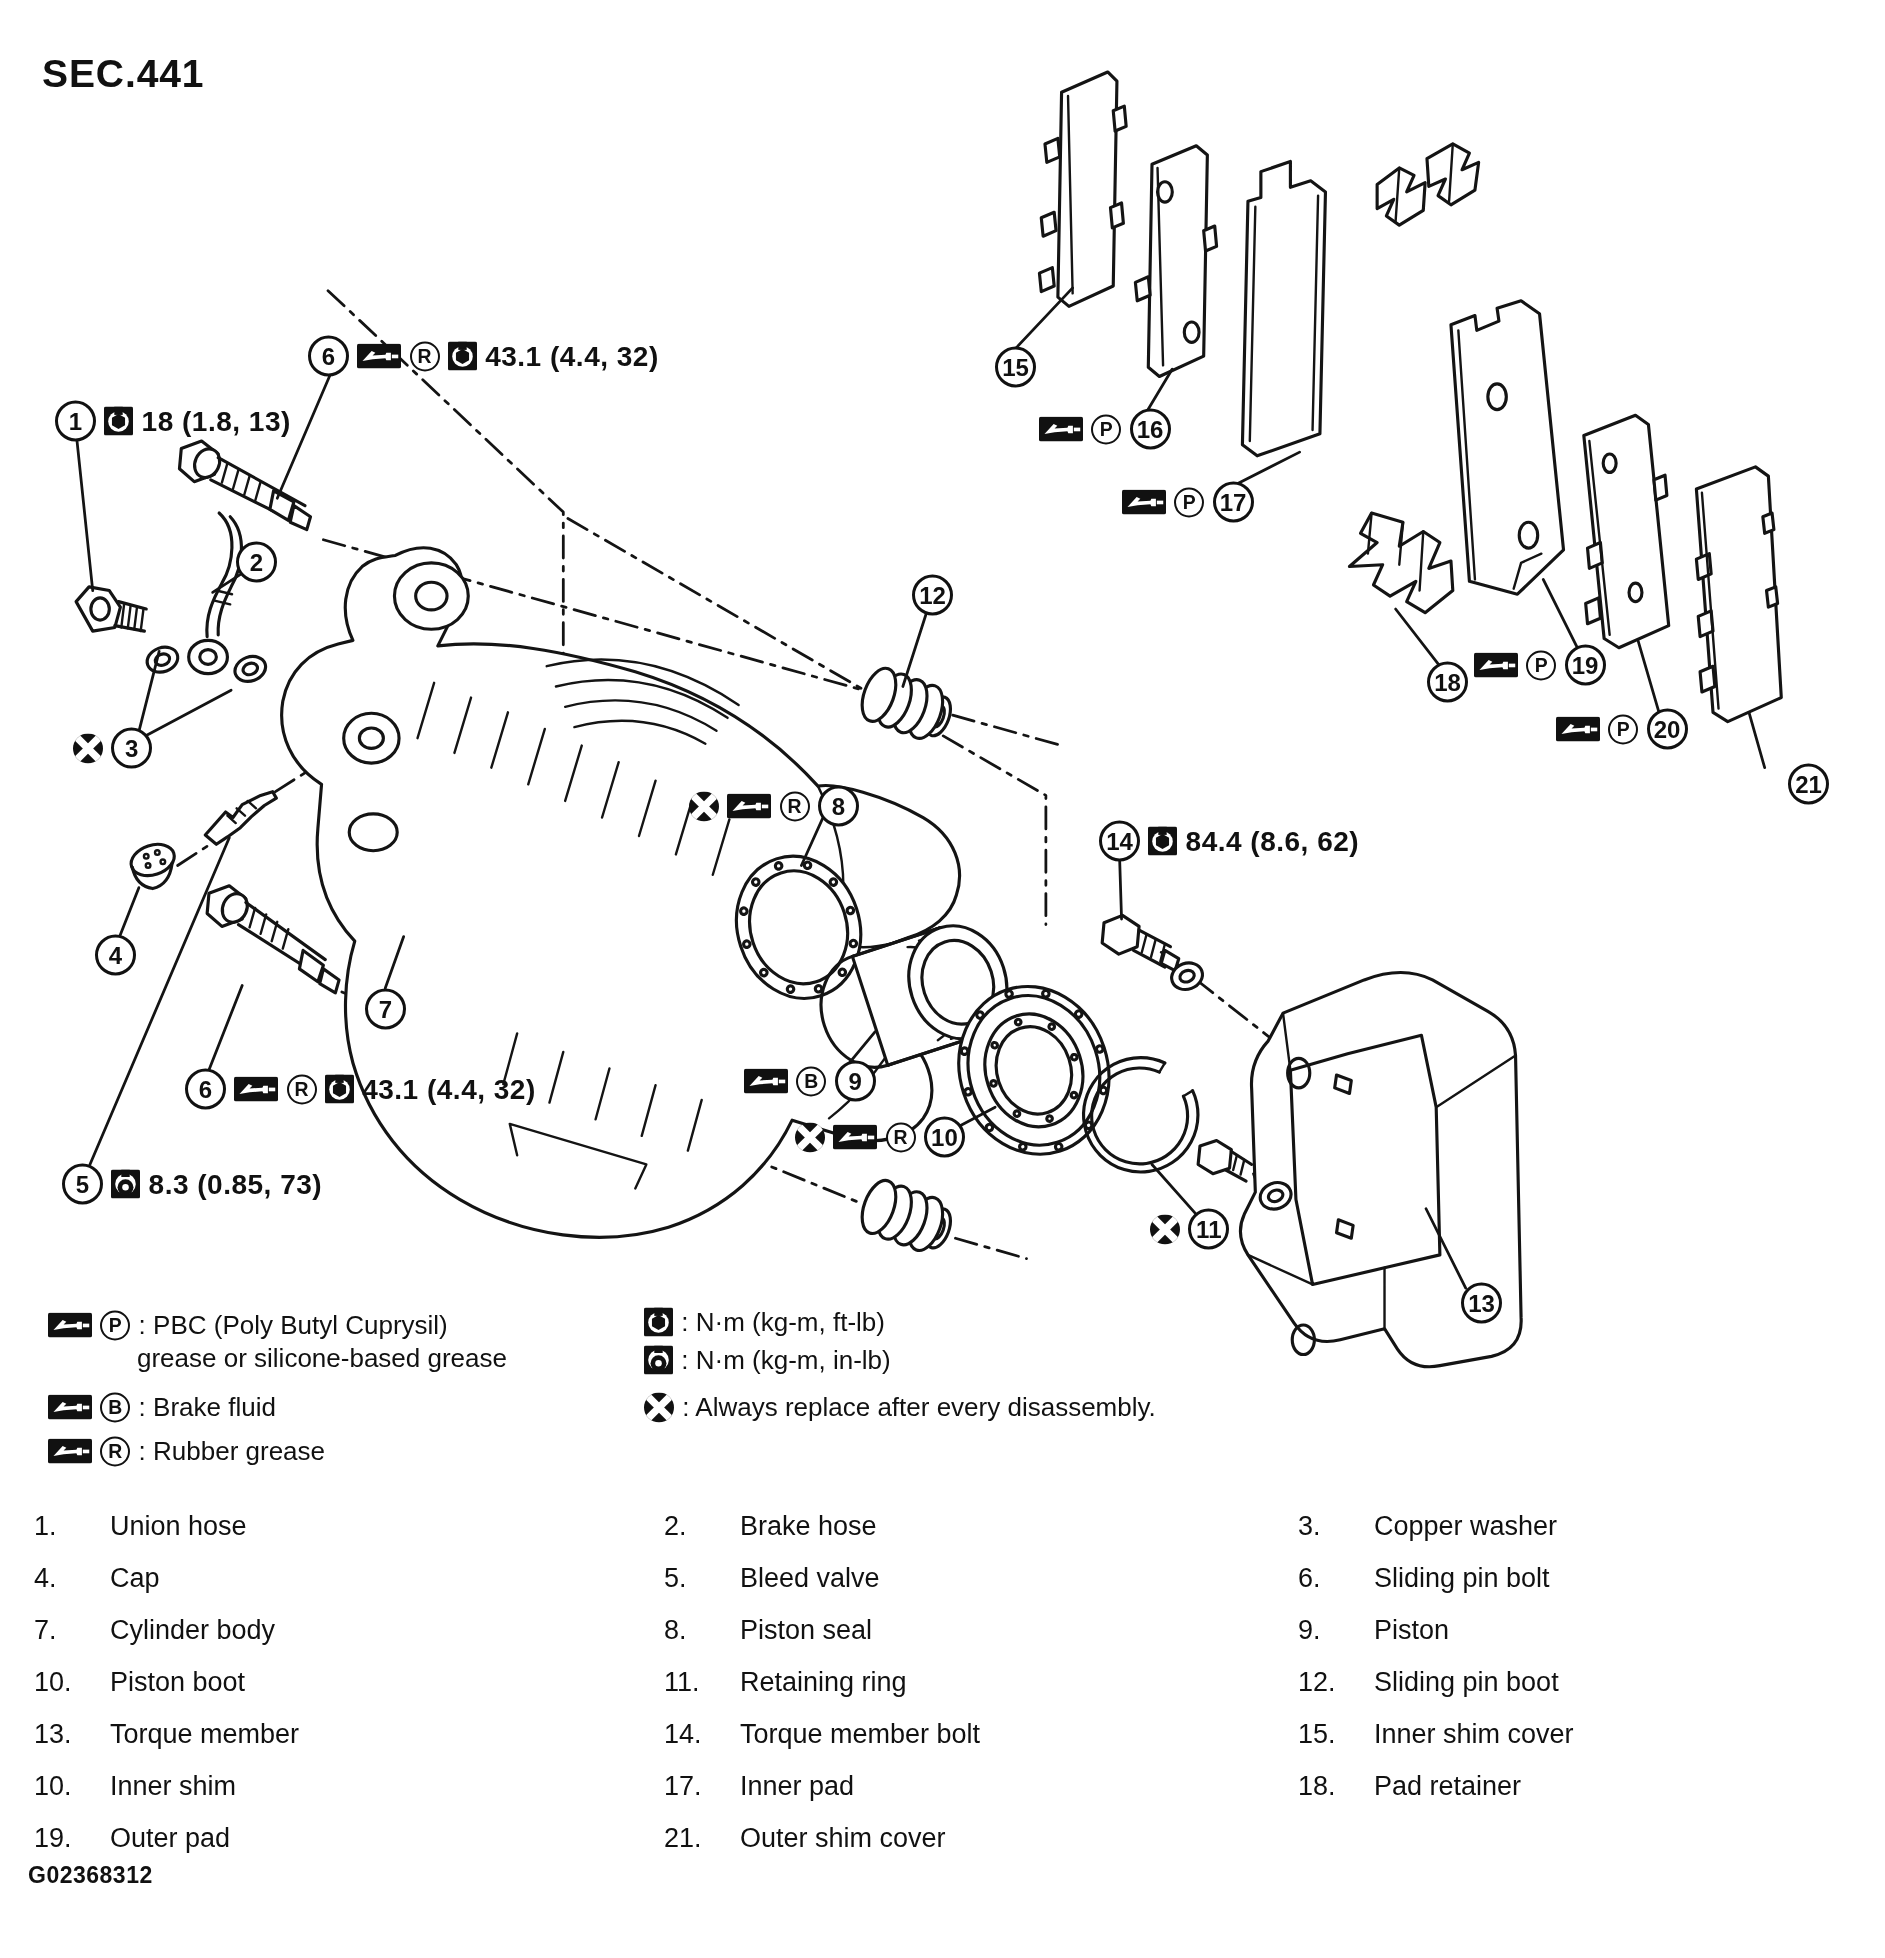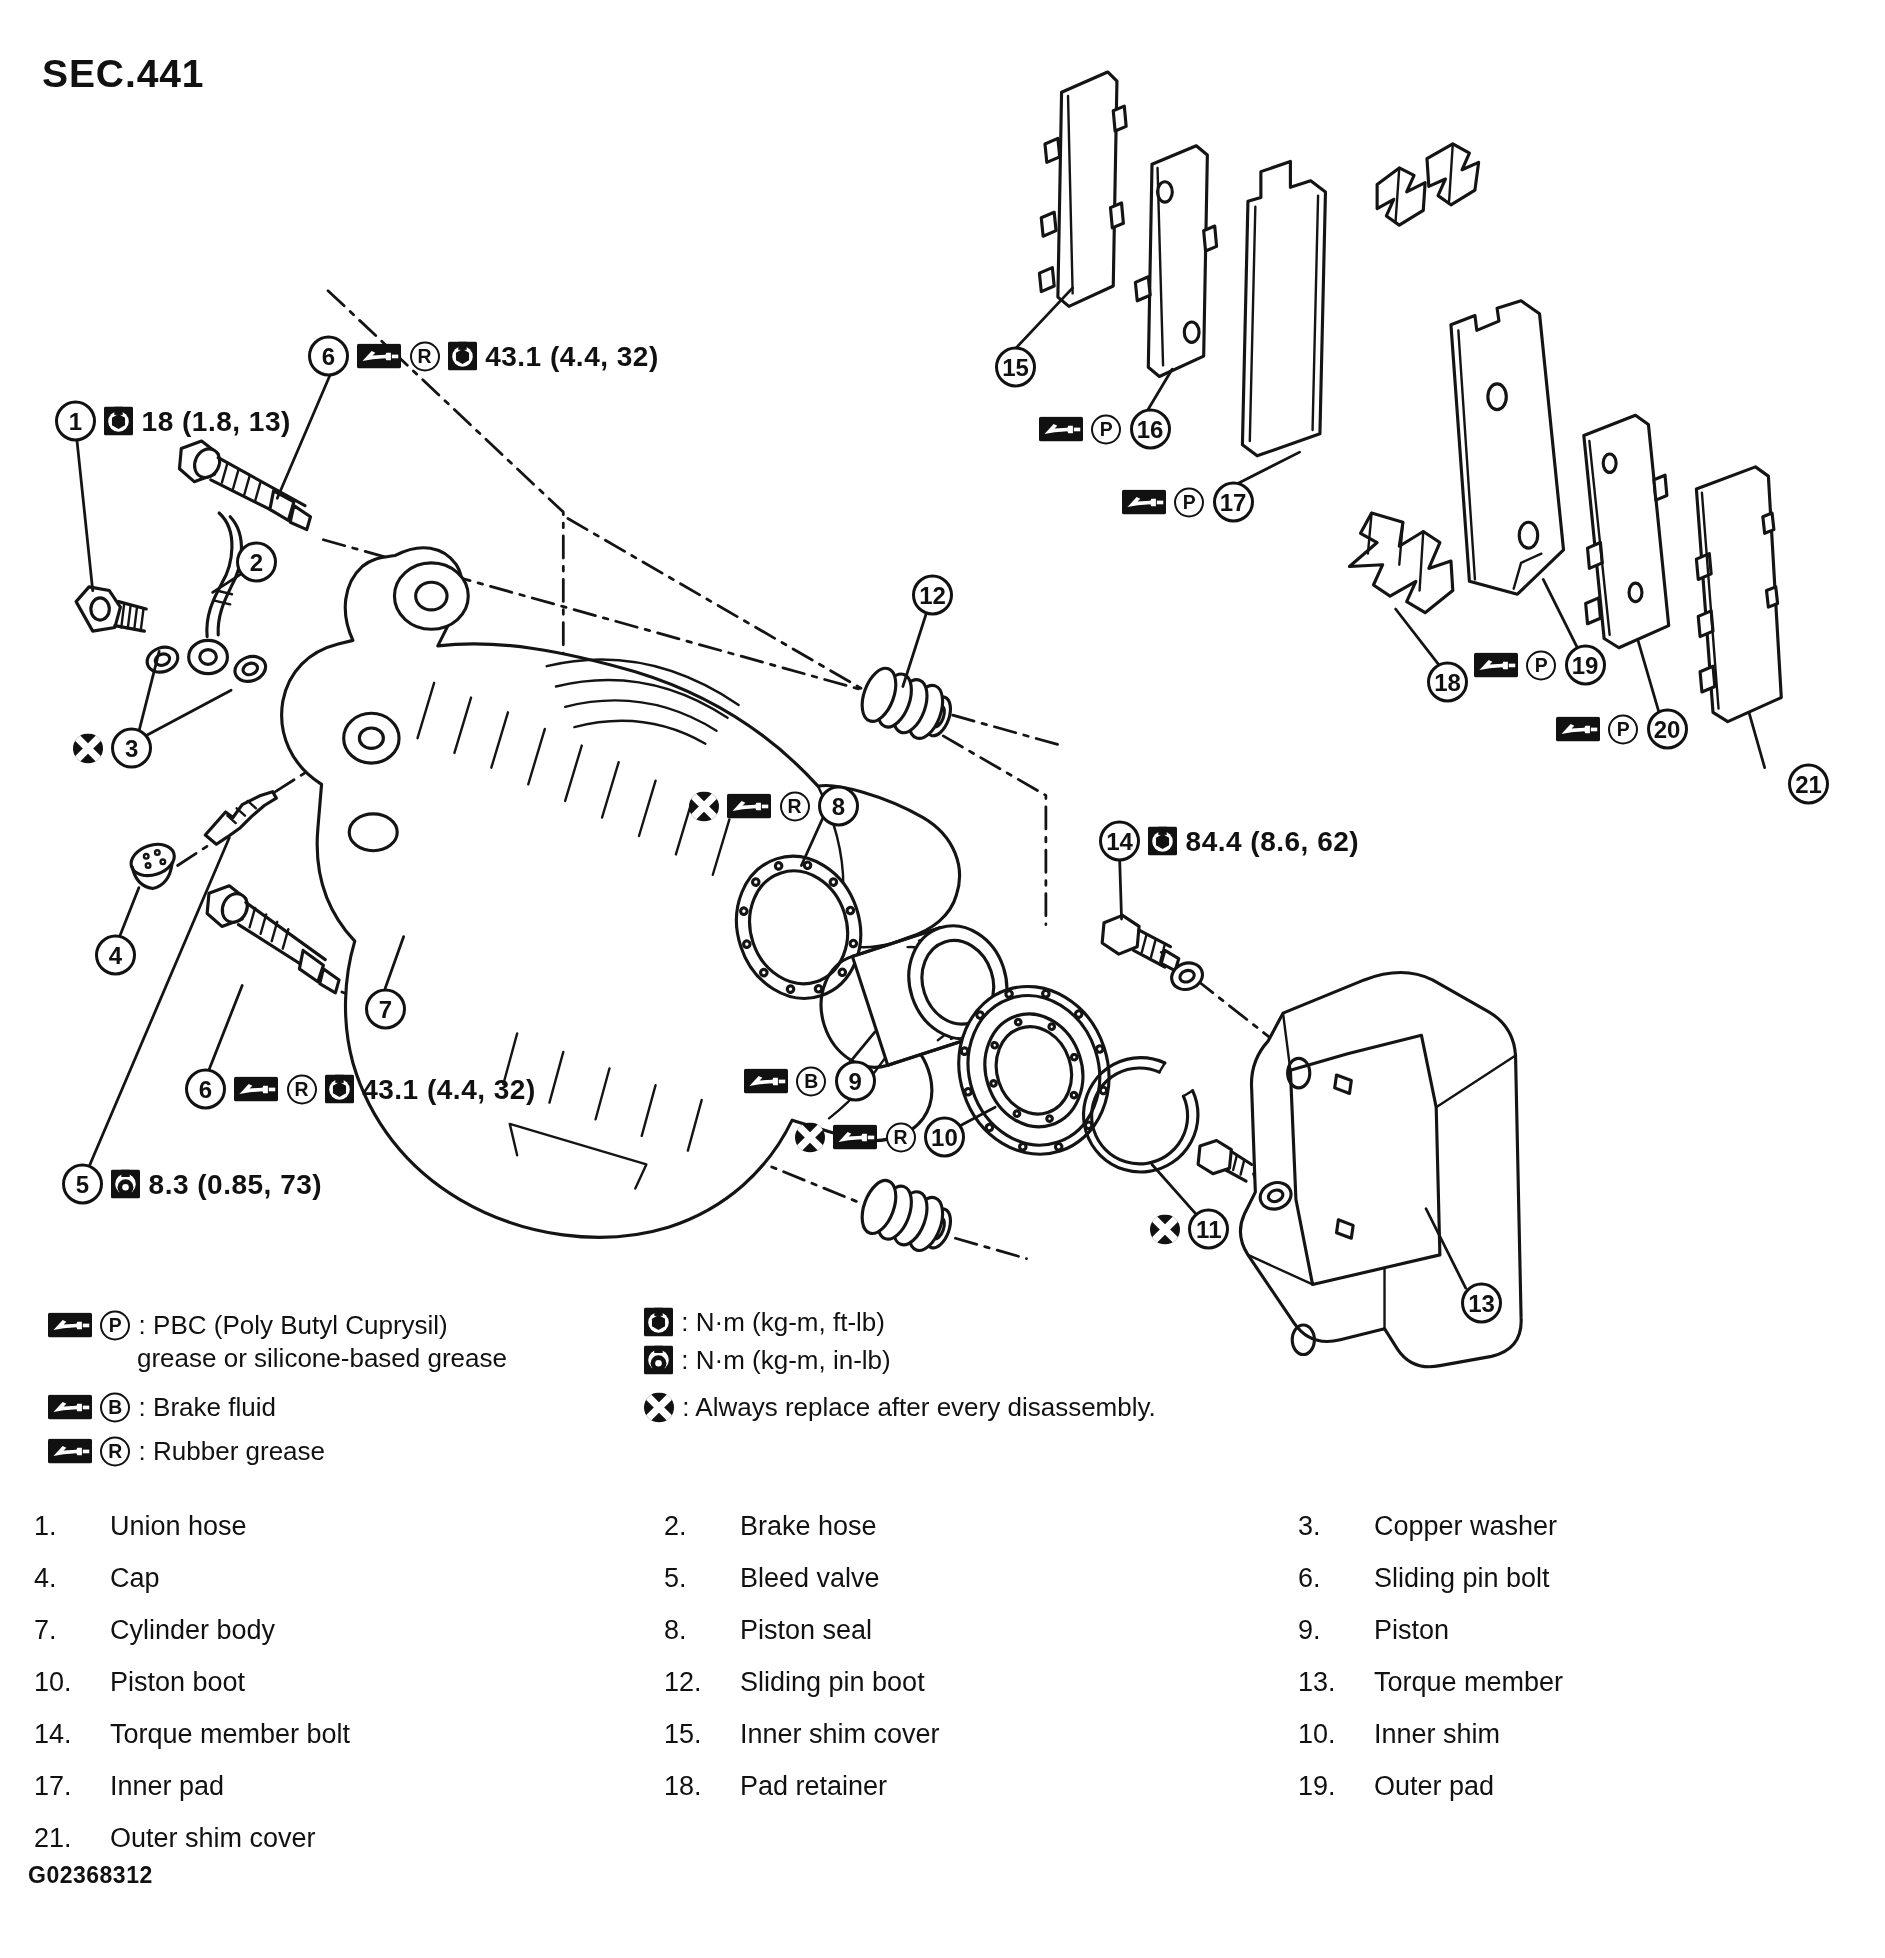--- a/index.html
+++ b/index.html
@@ -600,20 +600,24 @@
       </div>
   <div class="pcell">
         <span class="pn">9.</span>
         <span>Piston</span>
       </div>
   <div class="pcell">
         <span class="pn">10.</span>
         <span>Piston boot</span>
       </div>
   <div class="pcell">
+        <span class="pn">11.</span>
+        <span>Retaining ring</span>
+      </div>
+  <div class="pcell">
         <span class="pn">12.</span>
         <span>Sliding pin boot</span>
       </div>
   <div class="pcell">
         <span class="pn">13.</span>
         <span>Torque member</span>
       </div>
   <div class="pcell">
         <span class="pn">14.</span>
         <span>Torque member bolt</span>

